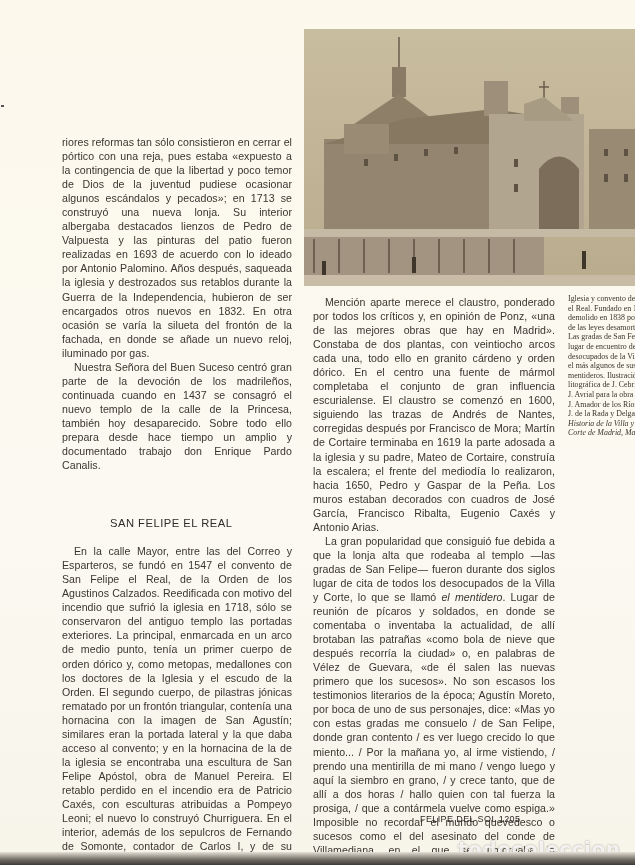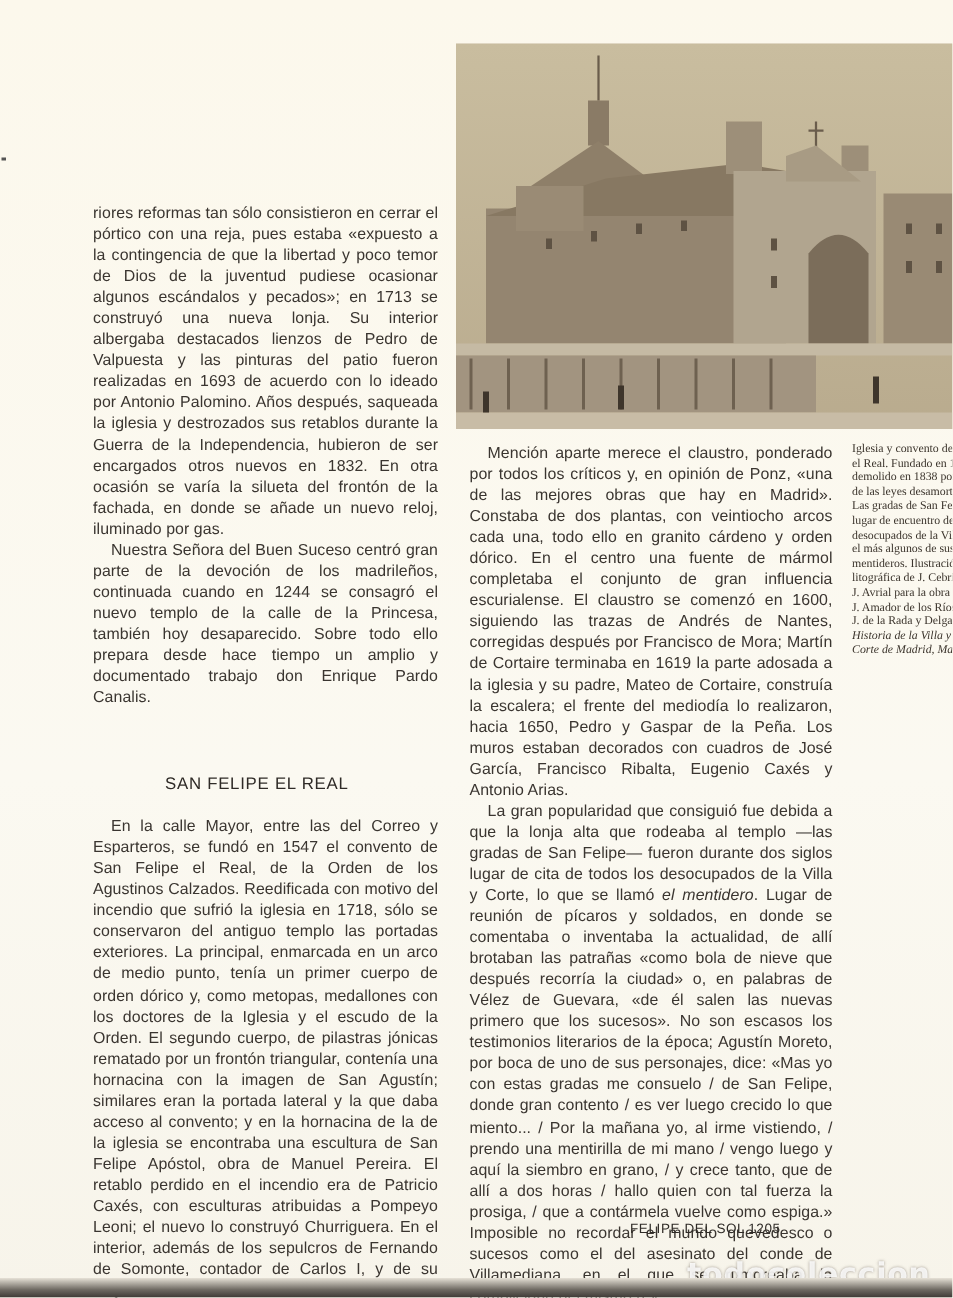--- a/index.html
+++ b/index.html
@@ -59,21 +59,21 @@
     .edge-mark { position:absolute; left:1px; top:105px; width:3px; height:2px; background:#555; }
   </style>
 </head>
 <body>
 
 <div class="page">
   <div class="edge-mark"></div>
 
   <div class="col col1">
     <p>riores reformas tan sólo consistieron en cerrar el pórtico con una reja, pues estaba «expuesto a la contingencia de que la libertad y poco temor de Dios de la juventud pudiese ocasionar algunos escándalos y pecados»; en 1713 se construyó una nueva lonja. Su interior albergaba destacados lienzos de Pedro de Valpuesta y las pinturas del patio fueron realizadas en 1693 de acuerdo con lo ideado por Antonio Palomino. Años después, saqueada la iglesia y destrozados sus retablos durante la Guerra de la Independencia, hubieron de ser encargados otros nuevos en 1832. En otra ocasión se varía la silueta del frontón de la fachada, en donde se añade un nuevo reloj, iluminado por gas.</p>
-    <p class="indent">Nuestra Señora del Buen Suceso centró gran parte de la devoción de los madrileños, continuada cuando en 1244 se consagró el nuevo templo de la calle de la Princesa, también hoy desaparecido. Sobre todo ello prepara desde hace tiempo un amplio y documentado trabajo don Enrique Pardo Canalis.</p>
+    <p class="indent">Nuestra Señora del Buen Suceso centró gran parte de la devoción de los madrileños, continuada cuando en 1437 se consagró el nuevo templo de la calle de la Princesa, también hoy desaparecido. Sobre todo ello prepara desde hace tiempo un amplio y documentado trabajo don Enrique Pardo Canalis.</p>
     <div class="heading">
       <span>SAN FELIPE EL REAL</span>
     </div>
     <p class="indent"><span>En la calle Mayor, entre las del Correo y Esparteros, se fundó en 1547 el convento de San Felipe el Real, de la Orden de los Agustinos Calzados. Reedificada con motivo del incendio que sufrió la iglesia en 1718, sólo se conservaron del antiguo templo las portadas exteriores. La principal, enmarcada en un arco de medio punto, tenía un primer cuerpo de orden dórico y, como metopas, medallones con los doctores de la Iglesia y el escudo de la Orden. El segundo cuerpo, de pilastras jónicas rematado por un frontón triangular, contenía una hornacina con la imagen de San Agustín; similares eran la portada lateral y la que daba acceso al convento; y en la hornacina de la de la iglesia se encontraba una escultura de San Felipe Apóstol, obra de Manuel Pereira. El retablo perdido en el incendio era de Patricio Caxés, con esculturas atribuidas a Pompeyo Leoni; el nuevo lo construyó Churriguera. En el interior, además de los sepulcros de Fernando de Somonte, contador de Carlos I, y de su mujer Catalina Reinoso, se hallaban entre otras, según Ponz, obras de Luis Meléndez, Andrés de la Calleja, Juan de Mena, Ricci, Francisco Camilo, Francisco Herrera </span></p>
   </div>
 
   <div class="illustration">
     <svg width="331" height="257" viewBox="0 0 331 257">
       <defs>
         <linearGradient id="sky" x1="0" y1="0" x2="0" y2="1">

